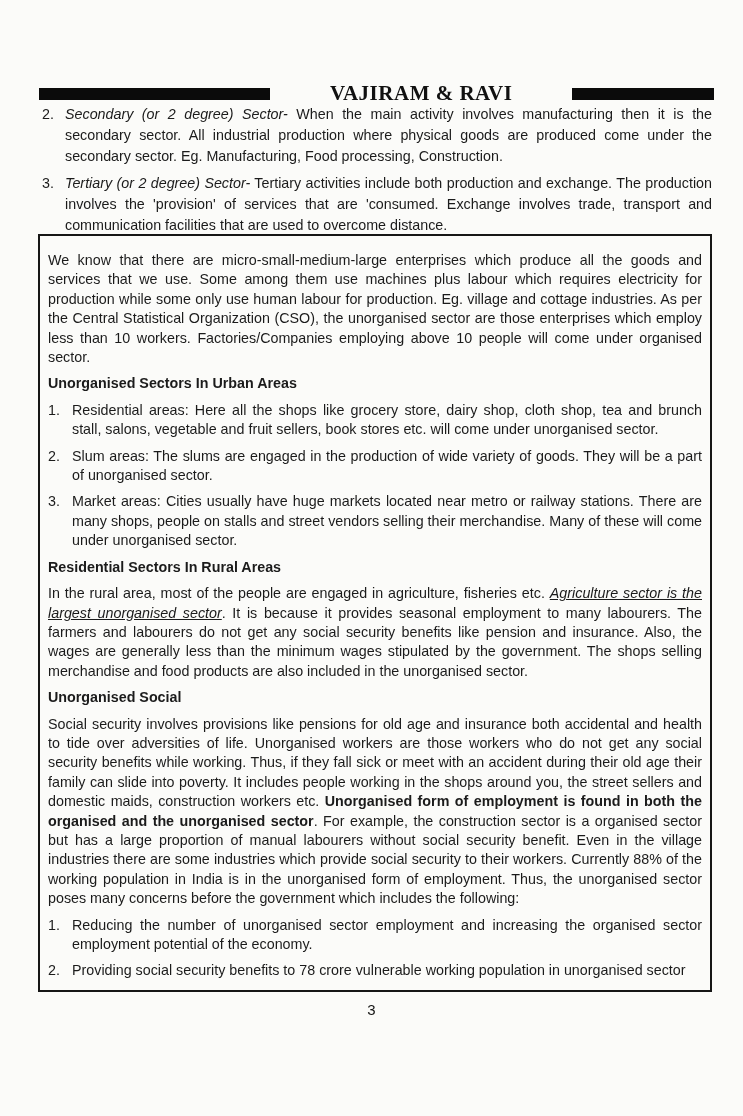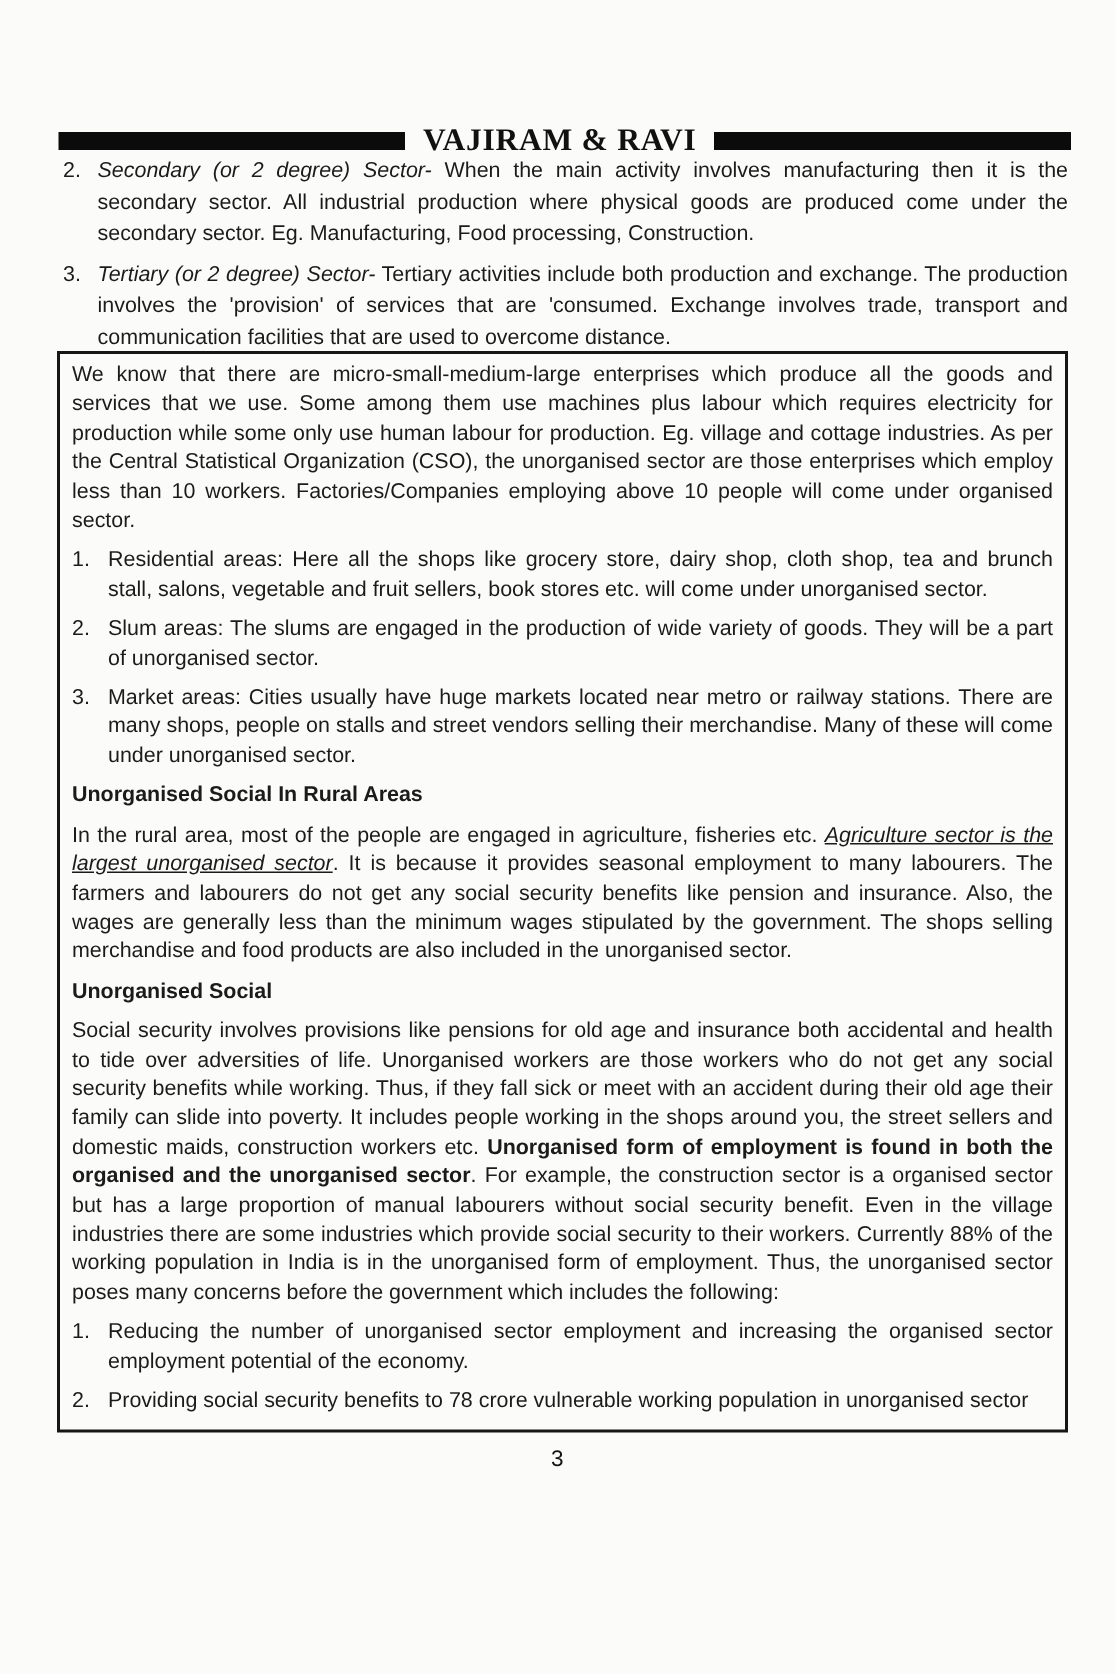--- a/index.html
+++ b/index.html
@@ -10,21 +10,21 @@
     color:#1b1b1b;
     position:relative;
     overflow:hidden;
   }
   .page{width:743px;height:1116px;}
 
   
   .header-row{
     margin:84px 29px 0 39px;
     height:19px;
-    display:flex;align-items:center;
+    display:flex;align-items:center;gap:48px;
   }
   .header-bar{height:12px;background:#0b0b0b;margin-top:1px;}
   .bar-left{width:231px;flex:none;}
   .bar-right{flex:1;}
   .brand{
     font-family:"Liberation Serif", serif;
     font-weight:bold;font-size:21px;letter-spacing:0.5px;
     padding:0 12px;white-space:nowrap;color:#111;
   }
 
@@ -43,21 +43,21 @@
   
   .title-box{
     margin:21px 31px 0 38px;
     border:2px solid #161616;
     padding:4px 7px 5px;
     font-size:14.3px;line-height:19.4px;font-weight:bold;
   }
   .content-box{
     margin:-2px 31px 0 38px;
     border:2px solid #161616;
-    padding:5px 8px 9px;
+    padding:15px 8px 9px;
     font-size:14.3px;line-height:19.4px;
   }
   .cb-para{margin:0;text-align:justify;}
   .cb-block{margin-top:7px;}
   .cb-heading{font-weight:bold;margin:7px 0 0 0;font-size:14.3px;line-height:19.4px;}
   .cb-item{
     display:flex;margin-top:7px;
   }
   .cb-item .num{width:24px;flex:none;}
   .cb-item .itext{flex:1;text-align:justify;}
@@ -89,35 +89,36 @@
   <div class="sector-item">
     <div class="num">3.</div>
     <div class="itext"><span class="lead-bi">Tertiary (or 2 degree) Sector-</span><span> Tertiary activities include both production and exchange. The production involves the 'provision' of services that are 'consumed. Exchange involves trade, transport and communication facilities that are used to overcome distance.</span></div>
   </div>
 
 
   <div class="content-box">
 
     <p class="cb-para">We know that there are micro-small-medium-large enterprises which produce all the goods and services that we use. Some among them use machines plus labour which requires electricity for production while some only use human labour for production. Eg. village and cottage industries. As per the Central Statistical Organization (CSO), the unorganised sector are those enterprises which employ less than 10 workers. Factories/Companies employing above 10 people will come under organised sector.</p>
 
+    <div class="cb-heading">Unorganised Sectors In Urban Areas</div>
 
     <div class="cb-item">
       <div class="num">1.</div>
       <div class="itext">Residential areas: Here all the shops like grocery store, dairy shop, cloth shop, tea and brunch stall, salons, vegetable and fruit sellers, book stores etc. will come under unorganised sector.</div>
     </div>
     <div class="cb-item">
       <div class="num">2.</div>
       <div class="itext">Slum areas: The slums are engaged in the production of wide variety of goods. They will be a part of unorganised sector.</div>
     </div>
     <div class="cb-item">
       <div class="num">3.</div>
       <div class="itext">Market areas: Cities usually have huge markets located near metro or railway stations. There are many shops, people on stalls and street vendors selling their merchandise. Many of these will come under unorganised sector.</div>
     </div>
 
-    <div class="cb-heading">Unorganised Social In Rural Areas</div>
+    <div class="cb-heading">Residential Sectors In Rural Areas</div>
     <p class="cb-para cb-block"><span>In the rural area, most of the people are engaged in agriculture, fisheries etc. </span><span class="emph-ul">Agriculture sector is the largest unorganised sector</span><span>. It is because it provides seasonal employment to many labourers. The farmers and labourers do not get any social security benefits like pension and insurance. Also, the wages are generally less than the minimum wages stipulated by the government. The shops selling merchandise and food products are also included in the unorganised sector.</span></p>
 
     <div class="cb-heading">Unorganised Social</div>
     <p class="cb-para cb-block"><span>Social security involves provisions like pensions for old age and insurance both accidental and health to tide over adversities of life. Unorganised workers are those workers who do not get any social security benefits while working. Thus, if they fall sick or meet with an accident during their old age their family can slide into poverty. It includes people working in the shops around you, the street sellers and domestic maids, construction workers etc. </span><span class="bold-run">Unorganised form of employment is found in both the organised and the unorganised sector</span><span>. For example, the construction sector is a organised sector but has a large proportion of manual labourers without social security benefit. Even in the village industries there are some industries which provide social security to their workers. Currently 88% of the working population in India is in the unorganised form of employment. Thus, the unorganised sector poses many concerns before the government which includes the following:</span></p>
 
     <div class="cb-item">
       <div class="num">1.</div>
       <div class="itext">Reducing the number of unorganised sector employment and increasing the organised sector employment potential of the economy.</div>
     </div>
     <div class="cb-item">

